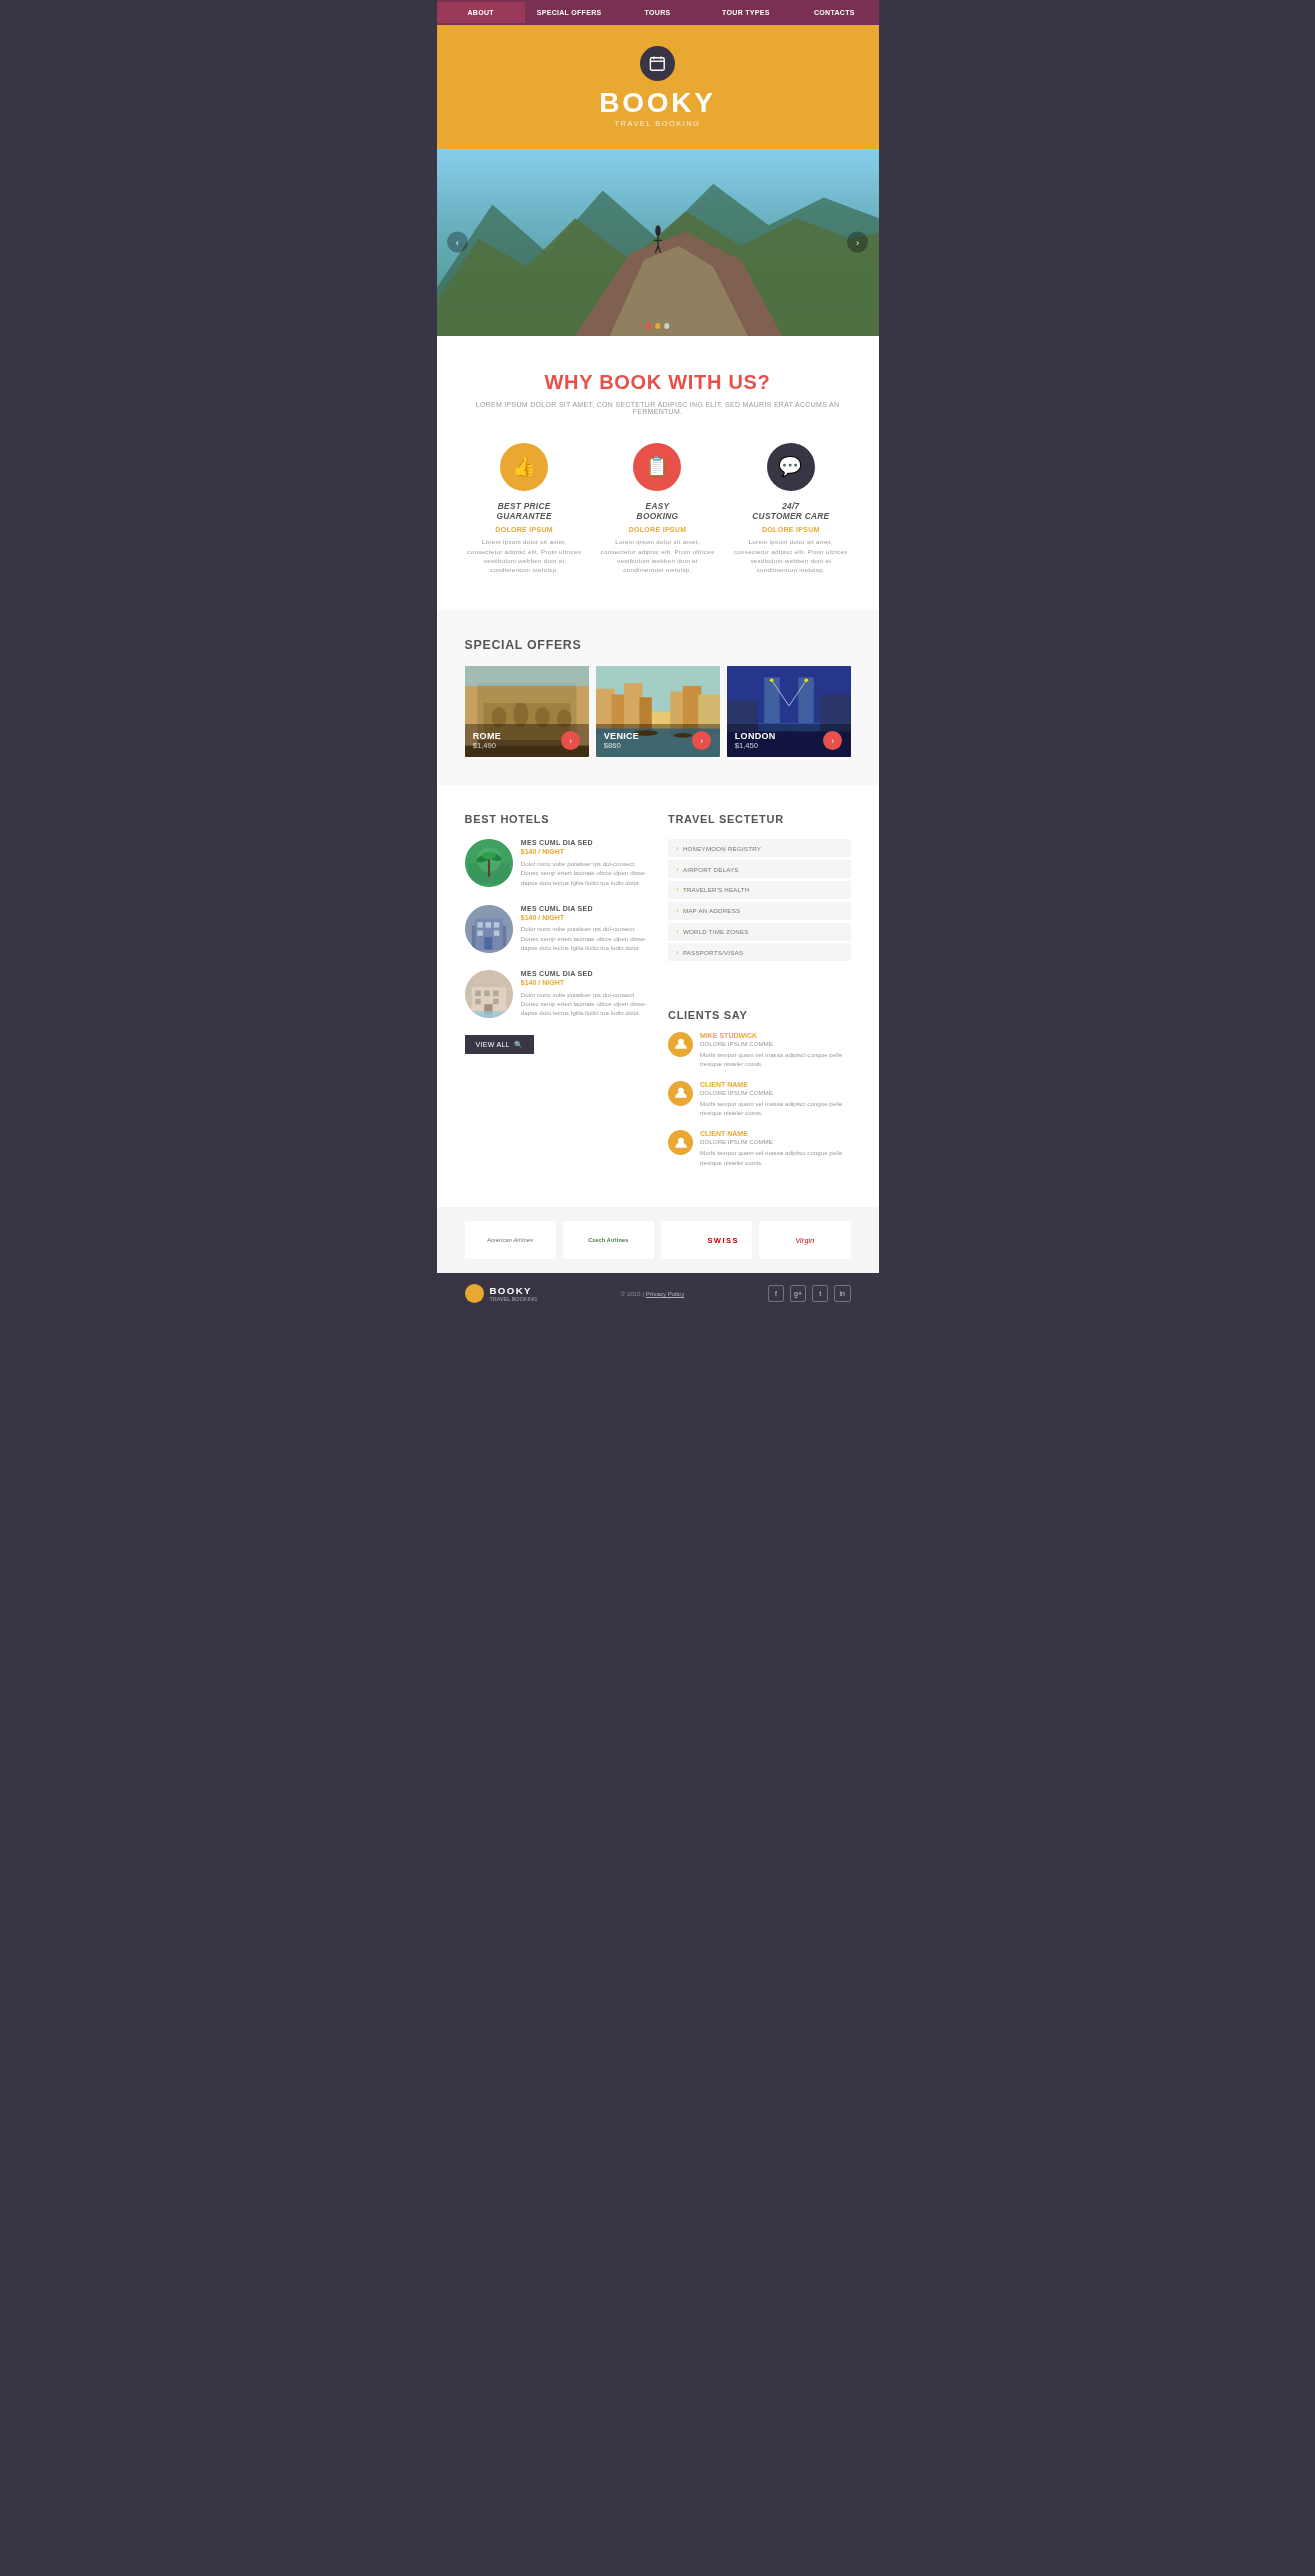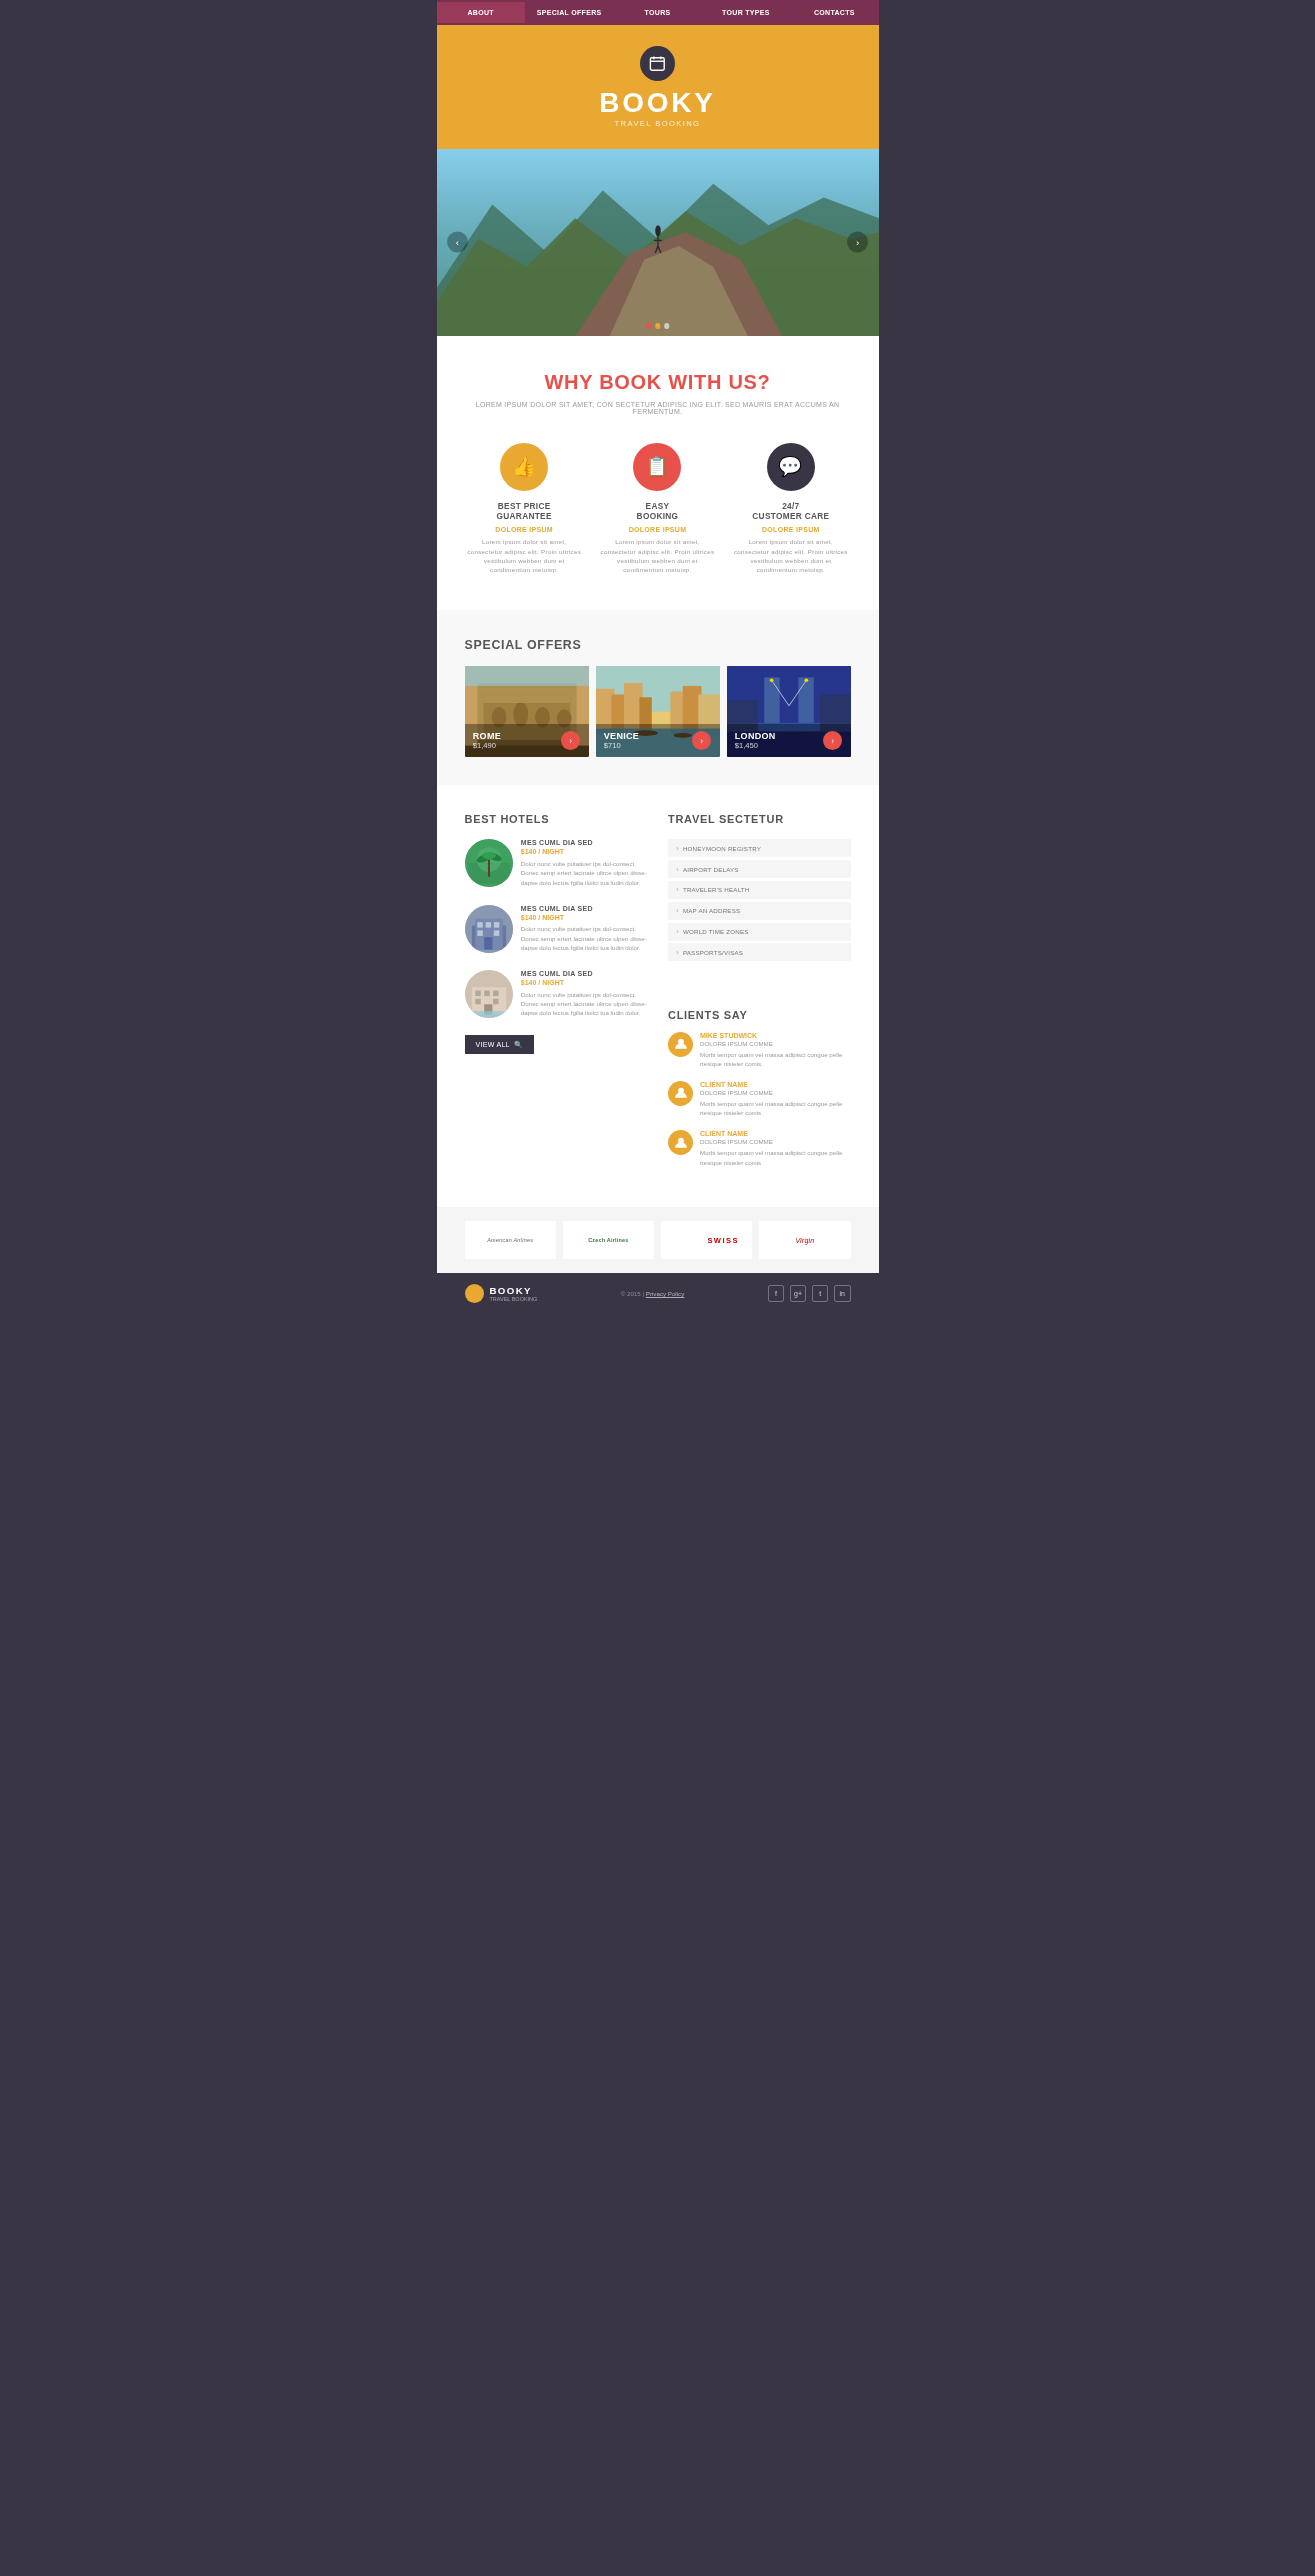--- a/index.html
+++ b/index.html
@@ -164,20 +164,21 @@
     }
     .feature-icon.orange { background: #e8a832; }
     .feature-icon.red { background: #e8504a; }
     .feature-icon.dark { background: #3a3545; }
     .feature h3 {
       font-size: 8.3px;
       font-weight: bold;
       color: #555;
       margin-bottom: 5.5px;
       letter-spacing: 0.3px;
+      font-style: italic;
     }
     .feature .dolore {
       color: #e8a832;
       font-size: 7px;
       font-weight: bold;
       margin-bottom: 4.1px;
       letter-spacing: 0.3px;
     }
     .feature p {
       color: #999;
@@ -607,21 +608,21 @@
 
             <rect x="0" y="110" width="200" height="50" fill="#4090b8" opacity="0.8"></rect>
 
             <ellipse cx="80" cy="118" rx="20" ry="5" fill="#604820"></ellipse>
             <ellipse cx="140" cy="122" rx="15" ry="4" fill="#604820"></ellipse>
           </svg>
         </div>
         <div class="offer-overlay">
           <div class="offer-info">
             <div class="offer-name">VENICE</div>
-            <div class="offer-price">$710</div>
+            <div class="offer-price">$860</div>
           </div>
           <div class="offer-btn">›</div>
         </div>
       </div>
 
       <div class="offer-card">
         <div class="offer-bg-london">
           <svg width="100%" height="100%" viewBox="0 0 200 160" preserveAspectRatio="none">
             <rect width="200" height="160" fill="#304070"></rect>
 

